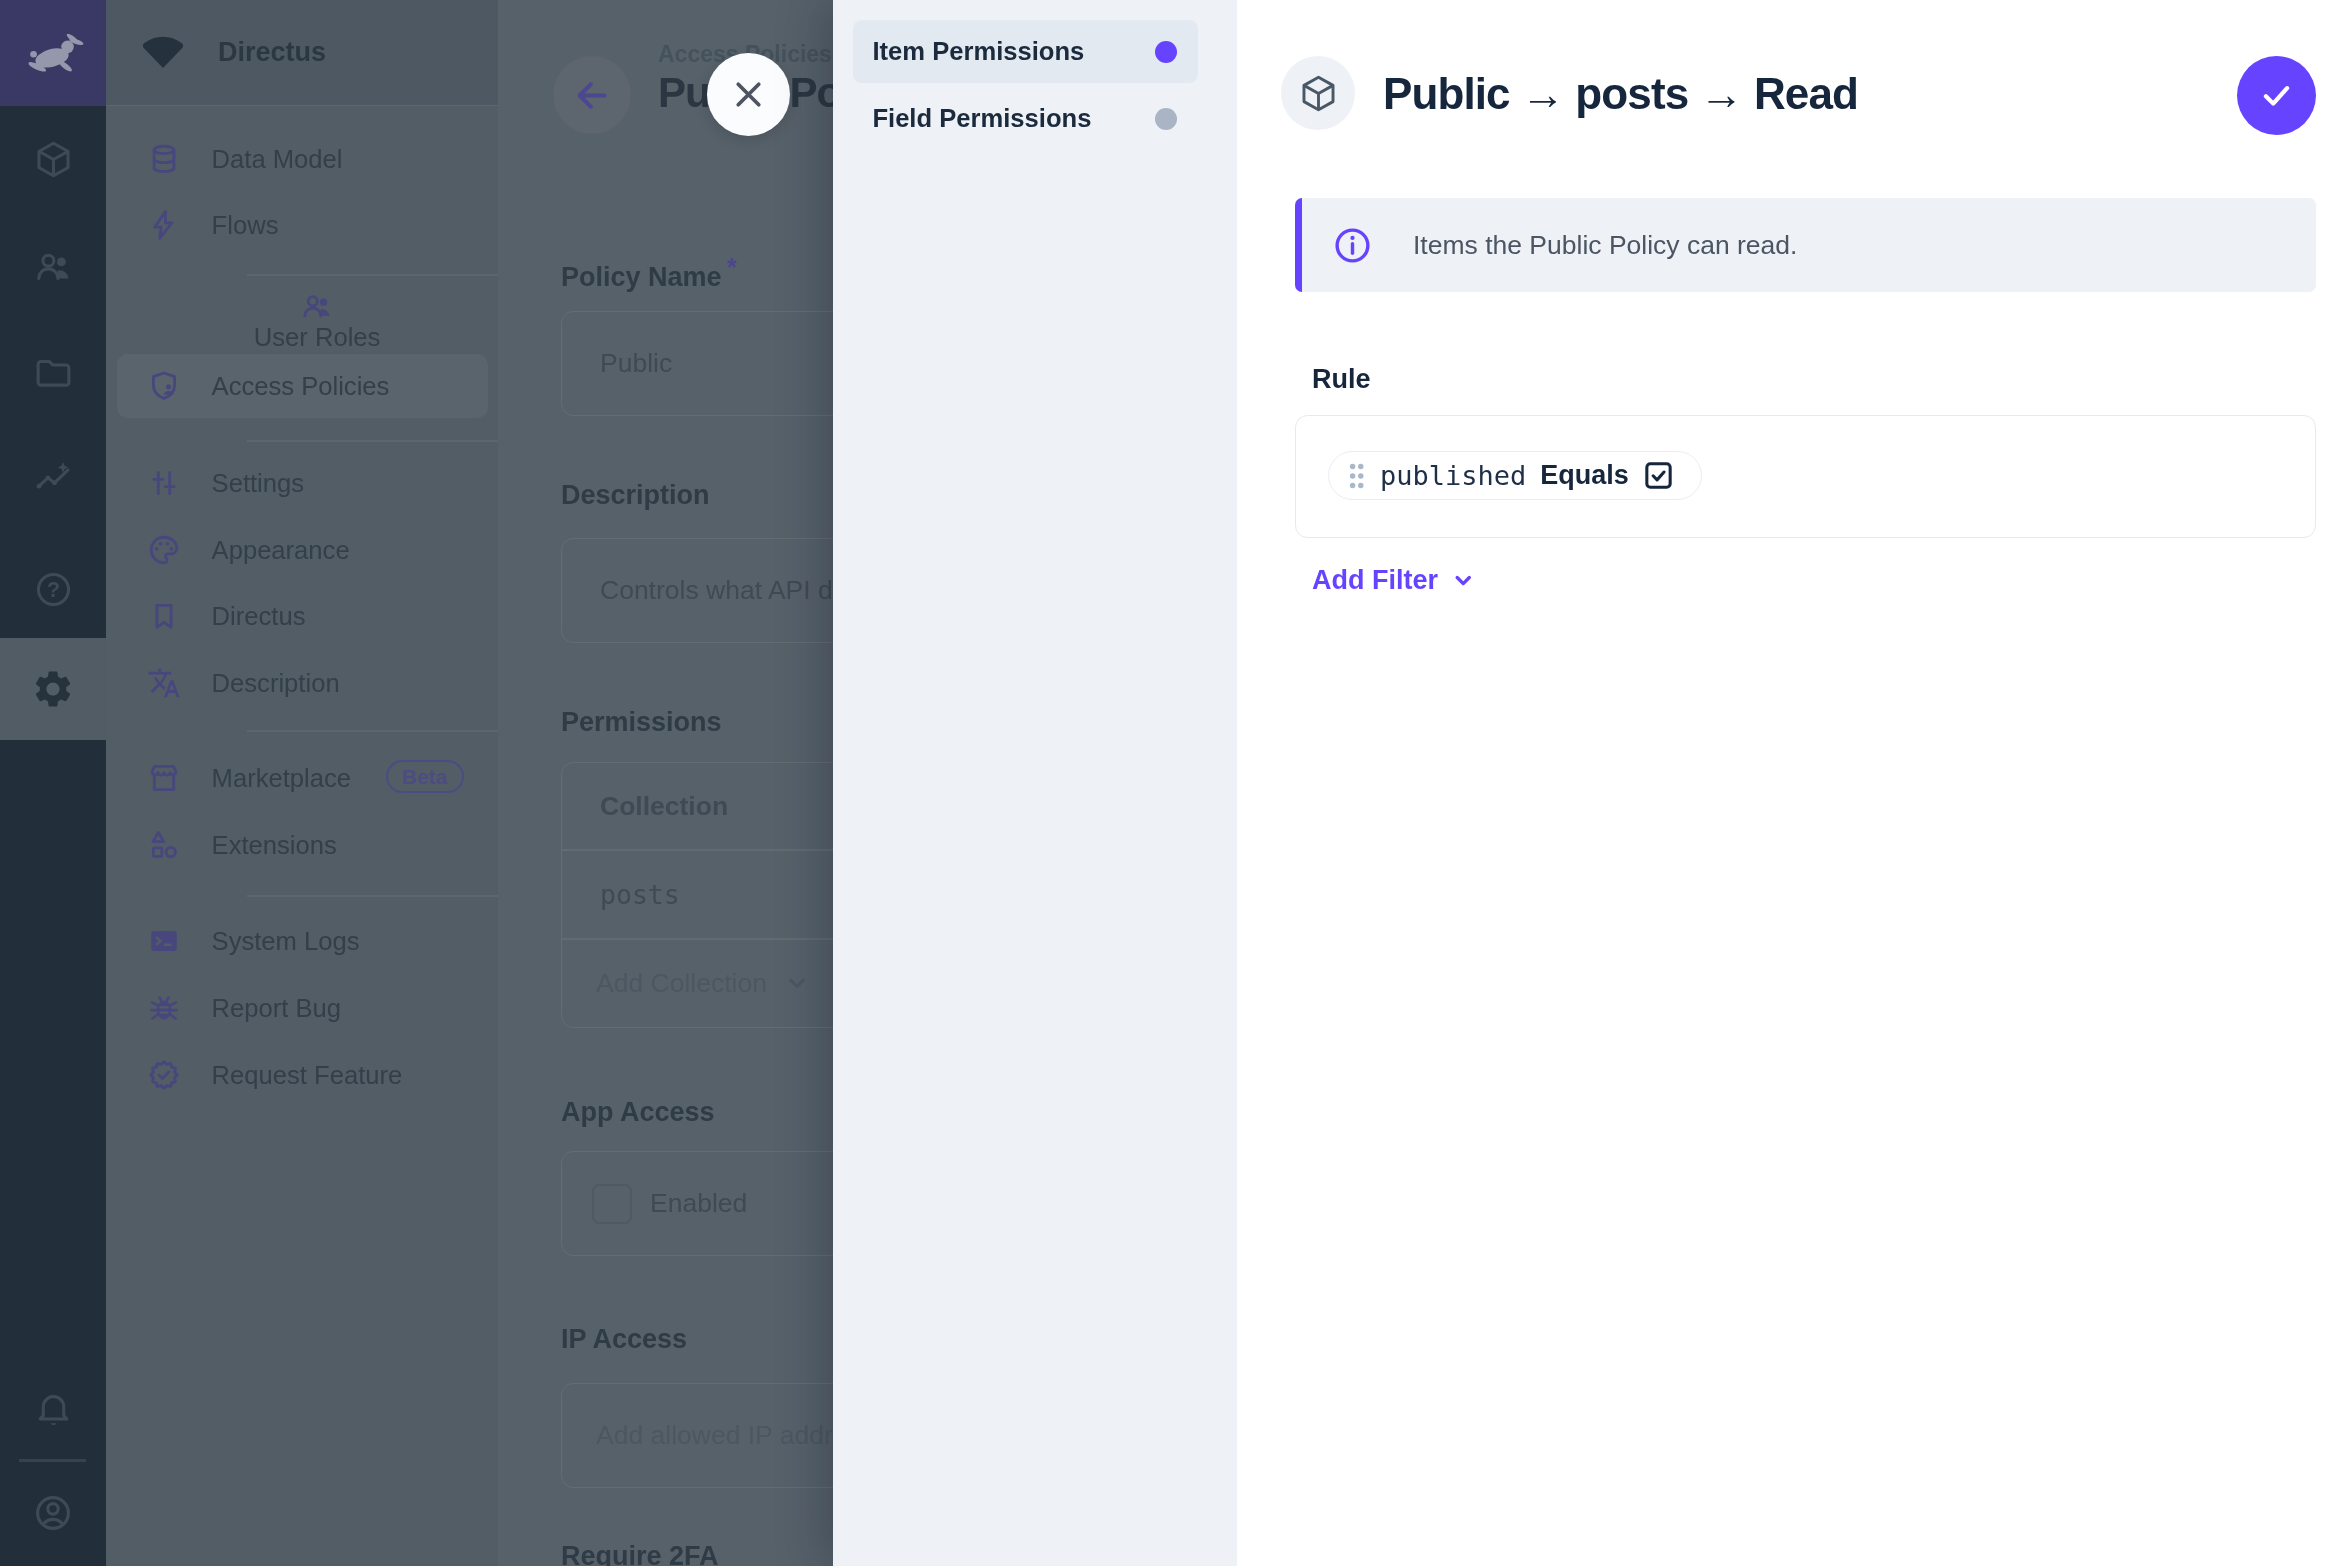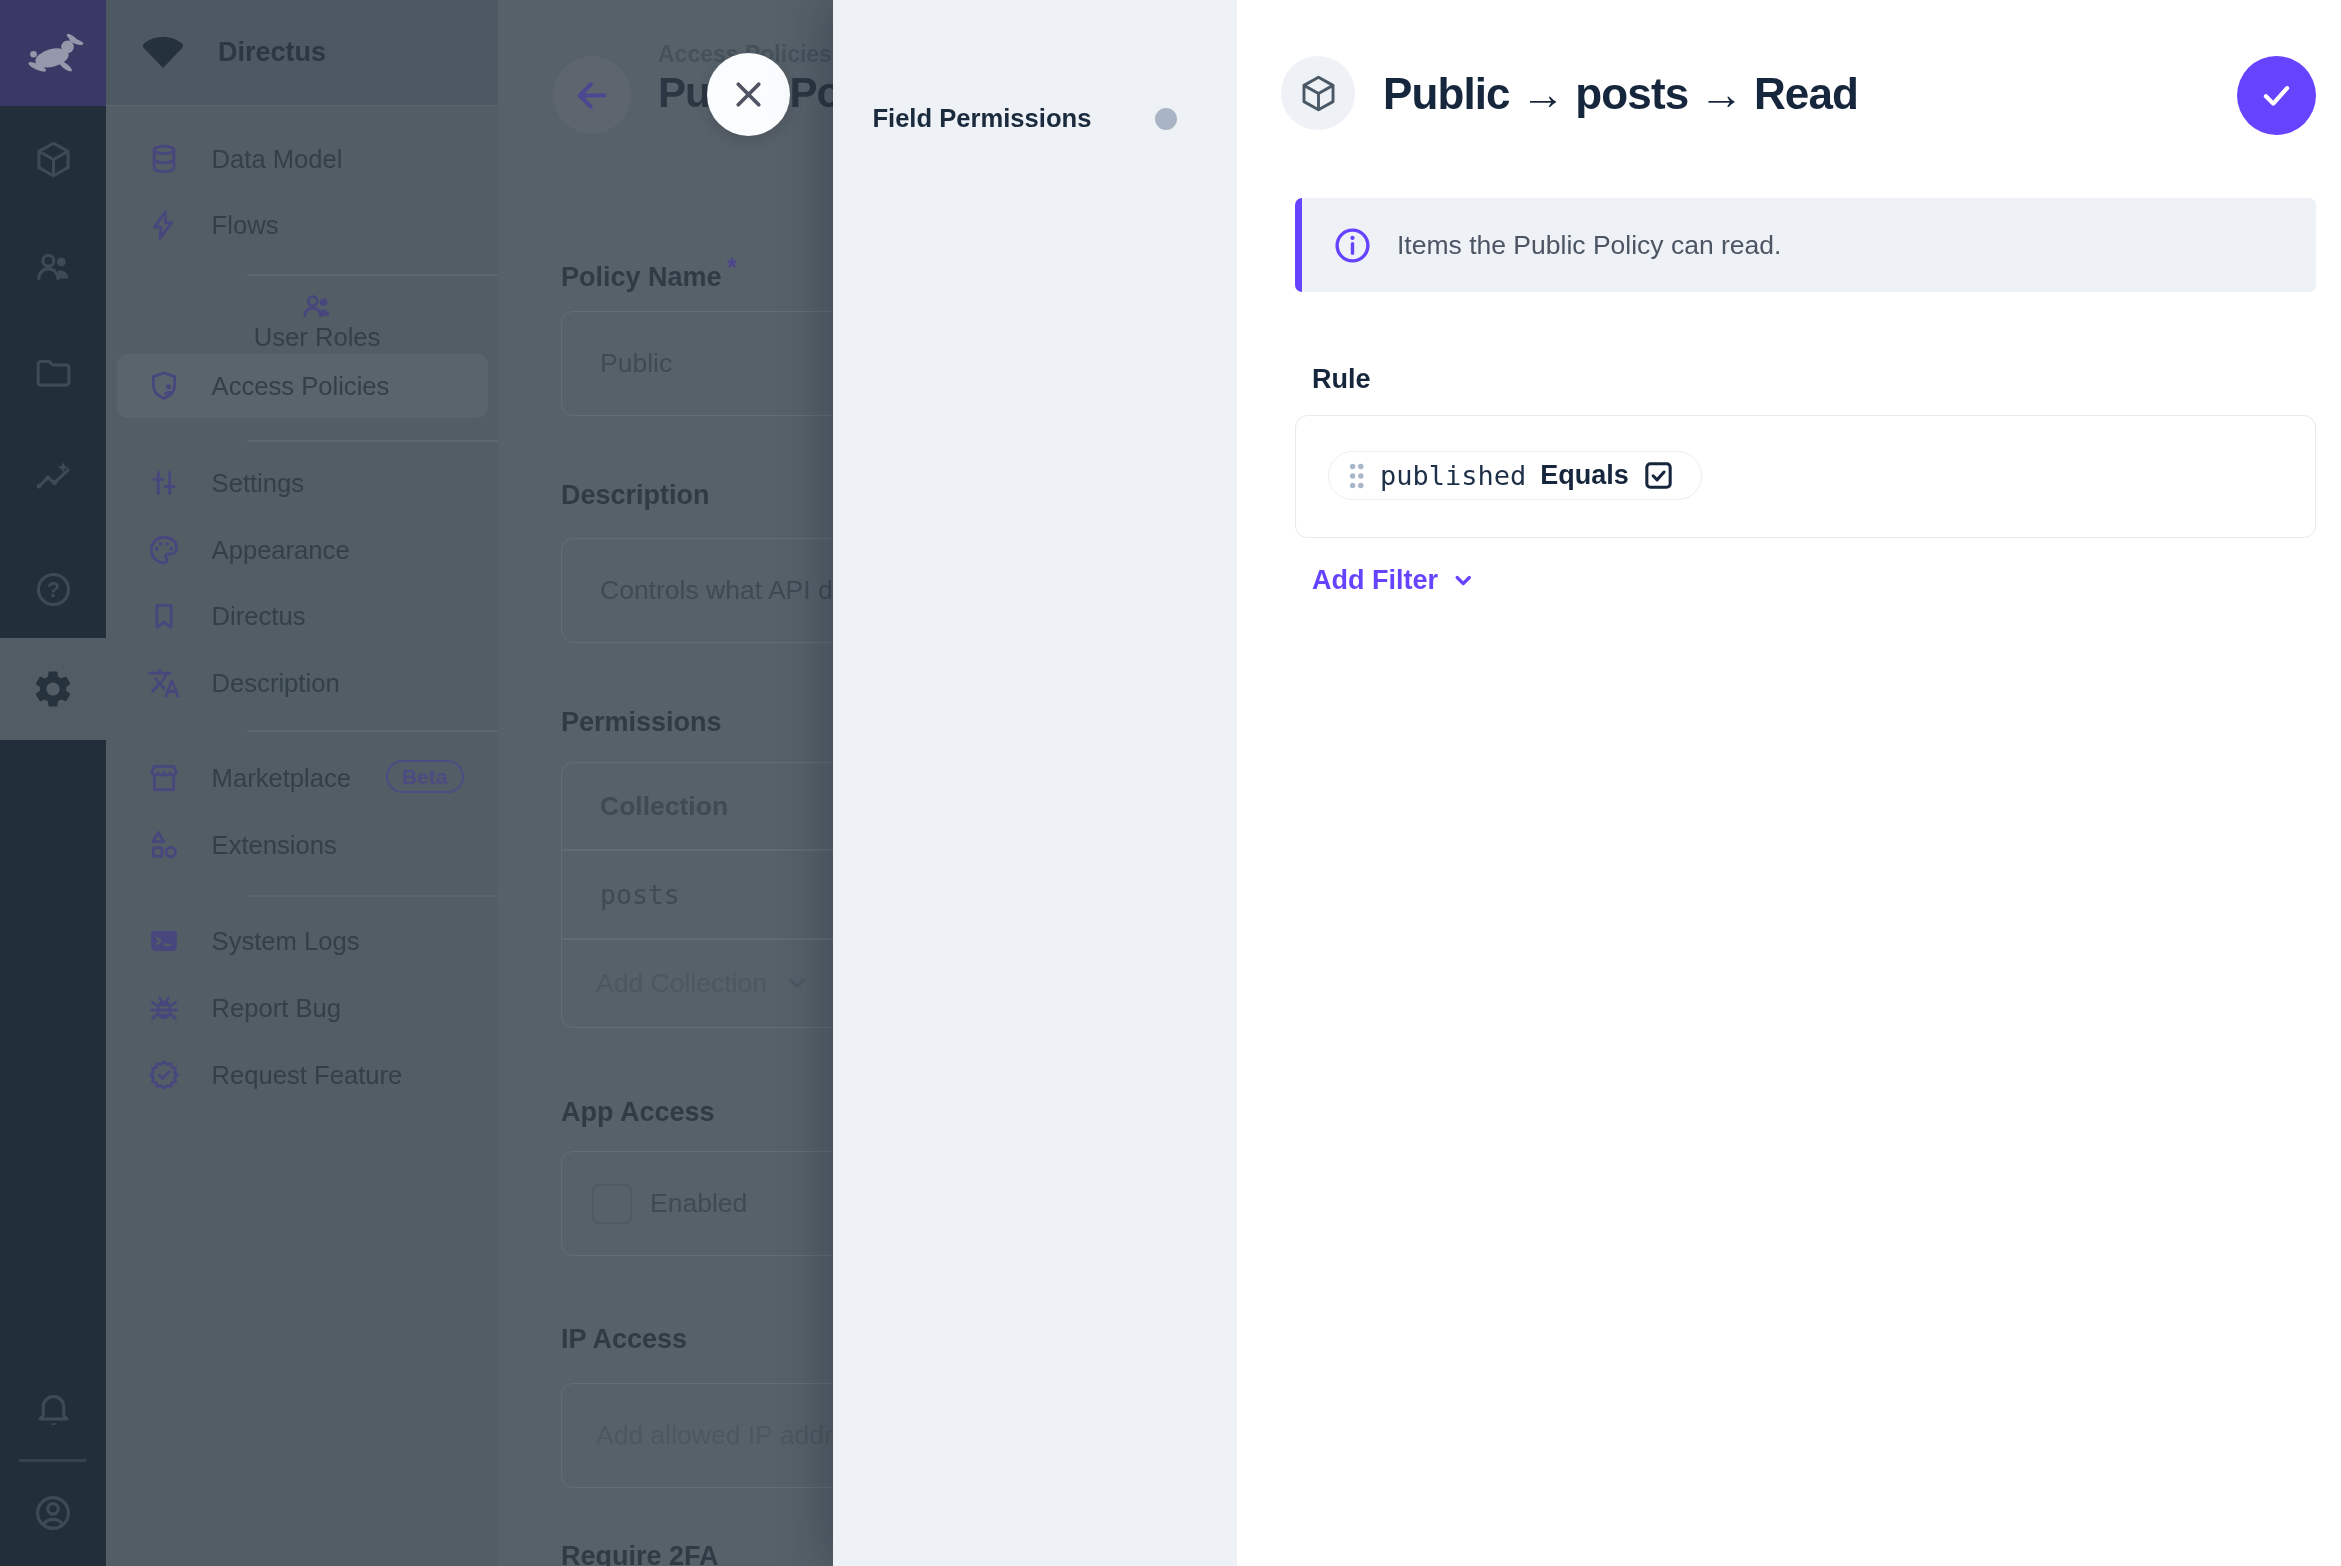--- a/index.html
+++ b/index.html
@@ -62,21 +62,21 @@
   .tab .tlabel { font-size:25.6px; font-weight:600; color:#1b2b3d; margin-left:19.4px; flex:1; }
   .tab .dot { width:22px; height:22px; border-radius:50%; margin-right:21px; flex:none; }
 
   
   .drawer { left:1237px; top:0; width:1105px; height:1566px; background:#ffffff; }
   .drawer-icon-chip { background:#eef1f6; color:#4a5866; }
   .drawer-title { font-size:44px; font-weight:800; color:#16263c; letter-spacing:-0.9px; white-space:nowrap; }
   .confirm-btn { background:#6644ff; color:#ffffff; cursor:pointer; }
   .notice { background:#eef1f6; border-left:7px solid #6644ff; border-radius:7px;
             display:flex; align-items:center; }
-  .notice-text { font-size:26.5px; color:#4b5563; margin-left:24px; }
+  .notice-text { font-size:26.5px; color:#4b5563; margin-left:40px; }
   .rule-label { font-size:27px; font-weight:700; color:#16263c; }
   .rule-box { border:1.8px solid #e5eaf0; border-radius:12.3px; background:#fff; }
   .filter-chip { border:1.8px solid #e9eef4; border-radius:25px; background:#fff;
                  display:flex; align-items:center; padding:0 25px 0 17.6px; height:49px; }
   .chip-field { font-family:"DejaVu Sans Mono", monospace; font-size:27px; color:#1e3048; margin-left:14px; }
   .chip-op { font-size:27px; font-weight:700; color:#16263c; margin-left:14px; }
   .add-filter { display:flex; align-items:center; color:#6644ff; font-size:27px; font-weight:700; }
 </style>
 </head>
 <body>
@@ -374,20 +374,24 @@
     <div class="abs circle-btn close-btn" style="left:209px;top:53px;width:83px;height:83px;">
       <span>
         <svg width="41" height="41" viewBox="0 0 24 24" fill="none" stroke="currentColor" stroke-width="2.2" stroke-linecap="round">
           <path d="M6,6 L18,18 M18,6 L6,18"></path>
         </svg>
       </span>
     </div>
   </div>
 
   <div class="abs side-panel">
+    <div class="tab active" style="top:20px;">
+      <span class="tlabel">Item Permissions</span>
+      <span class="dot" style="background:#6644ff;"></span>
+    </div>
     <div class="tab" style="top:87px;">
       <span class="tlabel">Field Permissions</span>
       <span class="dot" style="background:#a9b4c4;"></span>
     </div>
   </div>
 
   <div class="abs drawer">
     <div class="abs circle-btn drawer-icon-chip" style="left:44px;top:56px;width:74px;height:74px;">
       <span>
         <svg width="41" height="41" viewBox="0 0 24 24" fill="none" stroke="currentColor" stroke-width="1.7" stroke-linejoin="round">

